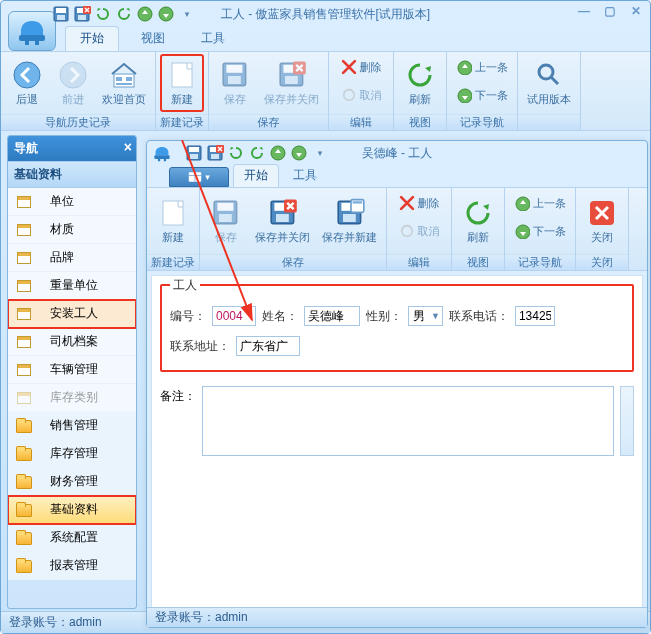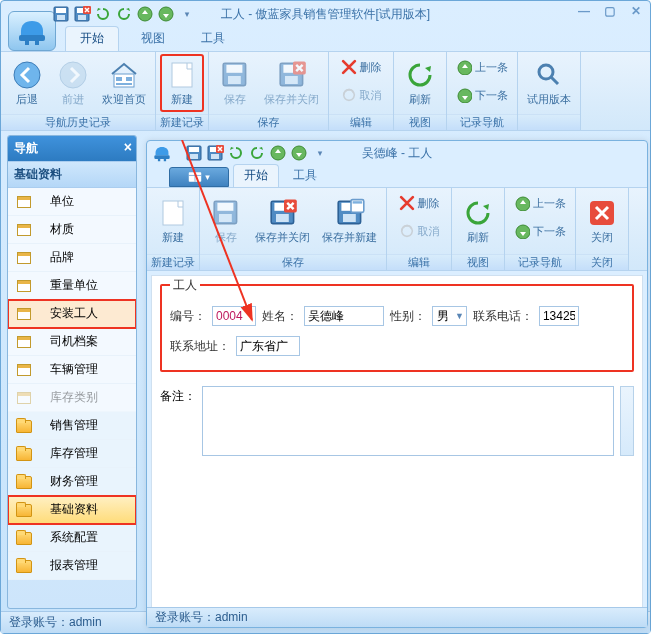--- a/index.html
+++ b/index.html
@@ -602,21 +602,21 @@
     </div>
   </div>
 
   <div class="form-area">
     <div class="group-box">
       <span class="legend">工人</span>
       <div class="form-row">
         <label>编号：</label>
         <input type="text" style="width: 44px; color: #be185d;" value="0004">
         <label>姓名：</label>
-        <input type="text" style="width: 80px;" value="吴德峰">
+        <input type="text" style="width: 56px;" value="吴德峰">
         <label>性别：</label>
         <span class="combo">
             <span>男</span>
             <span class="caret">▼</span>
           </span>
         <label>联系电话：</label>
         <input type="text" style="width: 40px;" value="134256">
       </div>
       <div class="form-row">
         <label>联系地址：</label>

